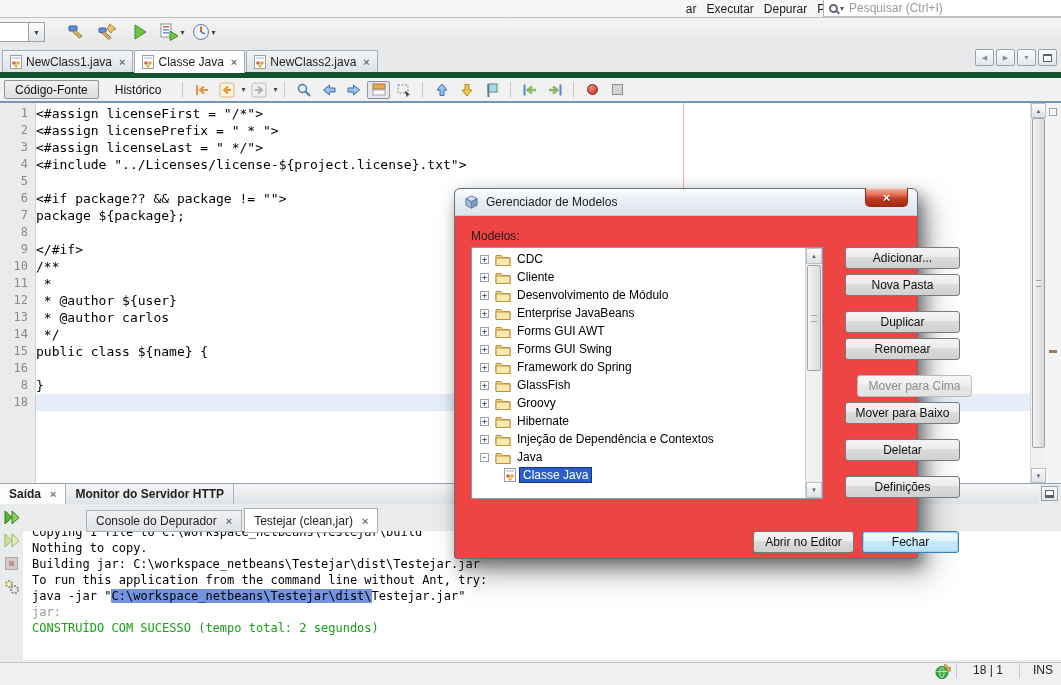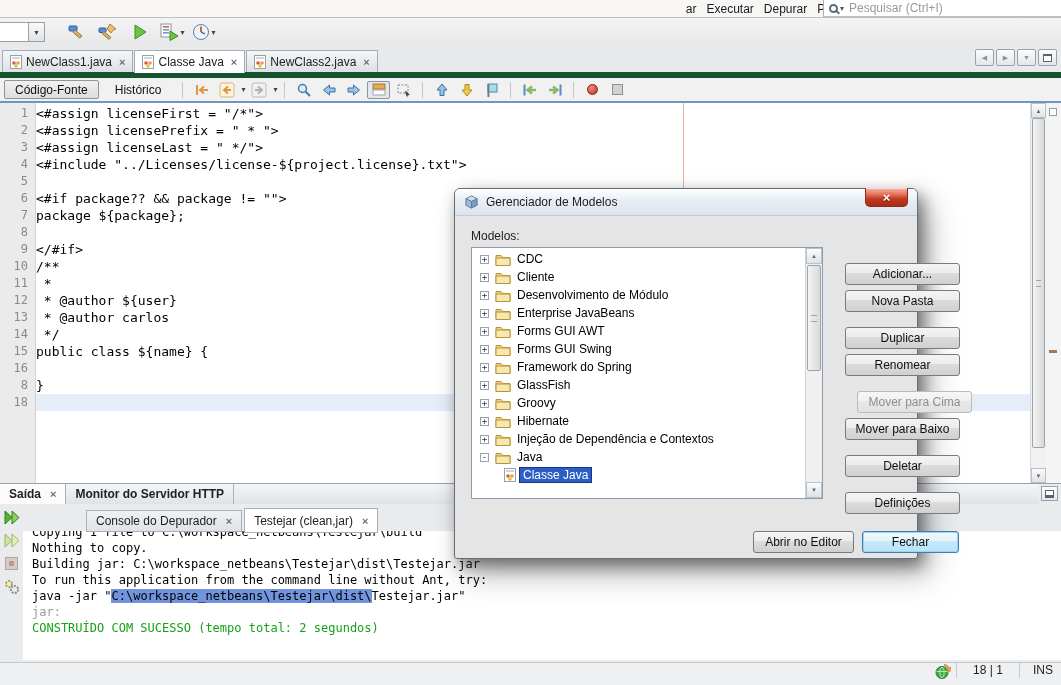--- a/index.html
+++ b/index.html
@@ -104,21 +104,21 @@
   .osuccess { color:#18a118; }
   
   .statusbar { position:absolute; top:662px; left:0; right:0; height:23px; background:#eef0f1;
     border-top:1px solid #c3c8cd; display:flex; align-items:flex-start; }
   .upd { margin-left:auto; display:inline-flex; }
   .s-sep { width:1px; height:15px; background:#c6cbd0; margin:0 5px; }
   .pos { width:52px; text-align:center; color:#222; }
   .mode { width:36px; text-align:center; color:#222; }
   
   .dialog { position:absolute; left:454px; top:188px; width:464px; height:371px; z-index:20;
-    border:1px solid #62707e; border-radius:6px 6px 3px 3px; background:#e5e5e5;
+    border:1px solid #62707e; border-radius:6px 6px 3px 3px; background:#ef4444;
     box-shadow:5px 7px 16px rgba(40,40,40,.55), 12px 16px 30px rgba(60,60,60,.35); }
   .dlg-title { position:relative; height:27px; border-radius:5px 5px 0 0;
     background:linear-gradient(#fdfeff,#e9eef5 45%,#dbe3ec); border-bottom:1px solid #c2ccd6;
     display:flex; align-items:center; padding-left:9px; gap:7px; }
   .dlg-title-text { font-size:12px; color:#1c1c1c; }
   .dlg-close { position:absolute; top:-1px; right:9px; width:43px; height:19px;
     border:1px solid #8c2c1a; border-top:none; border-radius:0 0 5px 5px;
     background:linear-gradient(#f4b8a8,#e06a50 40%,#c03a22 60%,#a82a14);
     display:flex; align-items:center; justify-content:center; box-shadow:inset 0 1px 0 rgba(255,255,255,.5); }
   .dlg-close .x { color:#fff; font-weight:bold; font-size:13px; line-height:1; text-shadow:0 1px 1px rgba(0,0,0,.5); }
@@ -674,21 +674,21 @@
               <span class="tlabel tsel">Classe Java</span>
             </div>
           </div>
         <div class="tree-scroll">
           <span class="tsb-btn up">▲</span>
           <div class="tsb-thumb"></div>
           <span class="tsb-btn down">▼</span>
         </div>
       </div>
       <div class="side-btns">
-          <button class="win-btn sbtn" style="margin-top: 16px;">Adicionar...</button>
+          <button class="win-btn sbtn" style="margin-top: 0px;">Adicionar...</button>
           <button class="win-btn sbtn" style="margin-top: 5px;">Nova Pasta</button>
           <button class="win-btn sbtn" style="margin-top: 15px;">Duplicar</button>
           <button class="win-btn sbtn" style="margin-top: 5px;">Renomear</button>
           <button class="win-btn sbtn dis" style="margin-top: 15px;">Mover para Cima</button>
           <button class="win-btn sbtn" style="margin-top: 5px;">Mover para Baixo</button>
           <button class="win-btn sbtn" style="margin-top: 15px;">Deletar</button>
           <button class="win-btn sbtn" style="margin-top: 15px;">Definições</button>
         </div>
       <button class="win-btn open-btn">Abrir no Editor</button>
       <button class="win-btn close-btn2">Fechar</button>

